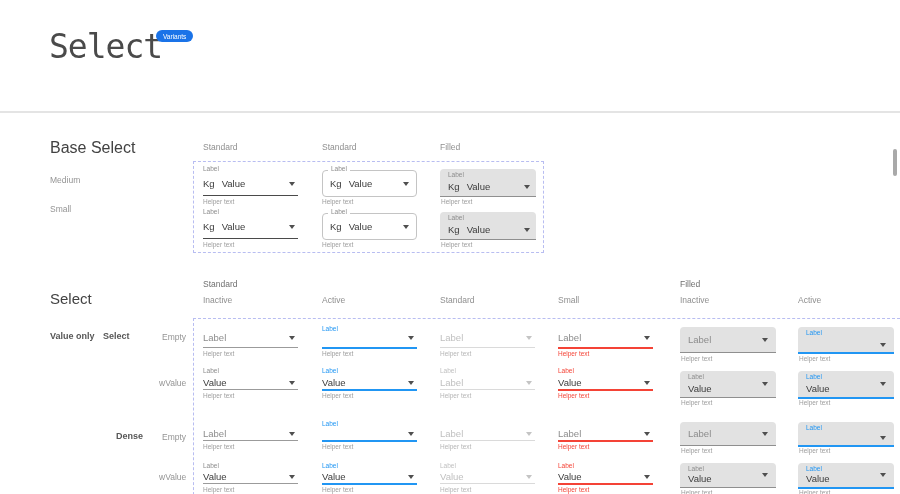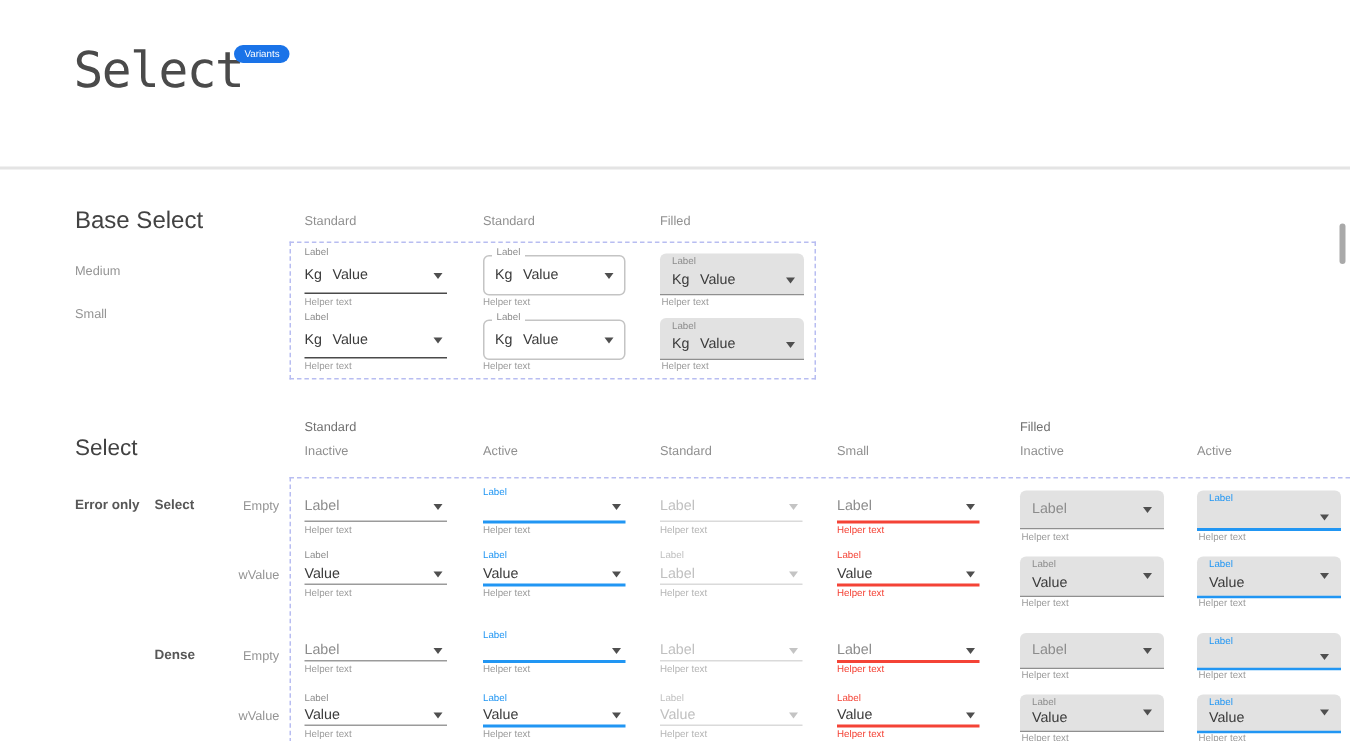--- a/index.html
+++ b/index.html
@@ -117,25 +117,25 @@
   <div class="abs grouphead" style="left:680px;top:279px;">Filled</div>
   <div class="abs colhead" style="left:203px;top:295px;">Inactive</div>
   <div class="abs colhead" style="left:322px;top:295px;">Active</div>
   <div class="abs colhead" style="left:440px;top:295px;">Standard</div>
   <div class="abs colhead" style="left:558px;top:295px;">Small</div>
   <div class="abs colhead" style="left:680px;top:295px;">Inactive</div>
   <div class="abs colhead" style="left:798px;top:295px;">Active</div>
 
   <div class="abs dashed" style="left:193px;top:318px;width:730px;height:190px;"></div>
 
-  <div class="abs rowlabel-strong" style="left:50px;top:331px;">Error only</div>
+  <div class="abs rowlabel-strong" style="left:50px;top:331px;">Value only</div>
   <div class="abs rowlabel-strong" style="left:103px;top:331px;">Select</div>
   <div class="abs rowlabel" style="left:162px;top:332px;">Empty</div>
   <div class="abs rowlabel" style="left:159px;top:378px;">wValue</div>
-  <div class="abs rowlabel-strong" style="left:103px;top:431px;">Dense</div>
+  <div class="abs rowlabel-strong" style="left:116px;top:431px;">Dense</div>
   <div class="abs rowlabel" style="left:162px;top:432px;">Empty</div>
   <div class="abs rowlabel" style="left:159px;top:472px;">wValue</div>
 
   <div id="cells">
       <div class="" style="position: absolute; left: 203px; top: 325px; width: 95px; height: 34px;">
         <div class="vrow ph" style="position: absolute; left: 0px; top: 7px;">Label</div>
         <div class="caret" style="position: absolute; left: 86px; top: 11px;"></div>
         <div class="uline" style="position: absolute; left: 0px; top: 22px; width: 95px;"></div>
         <div class="helper" style="position: absolute; left: 0px; top: 26px;">Helper text</div>
       </div>

